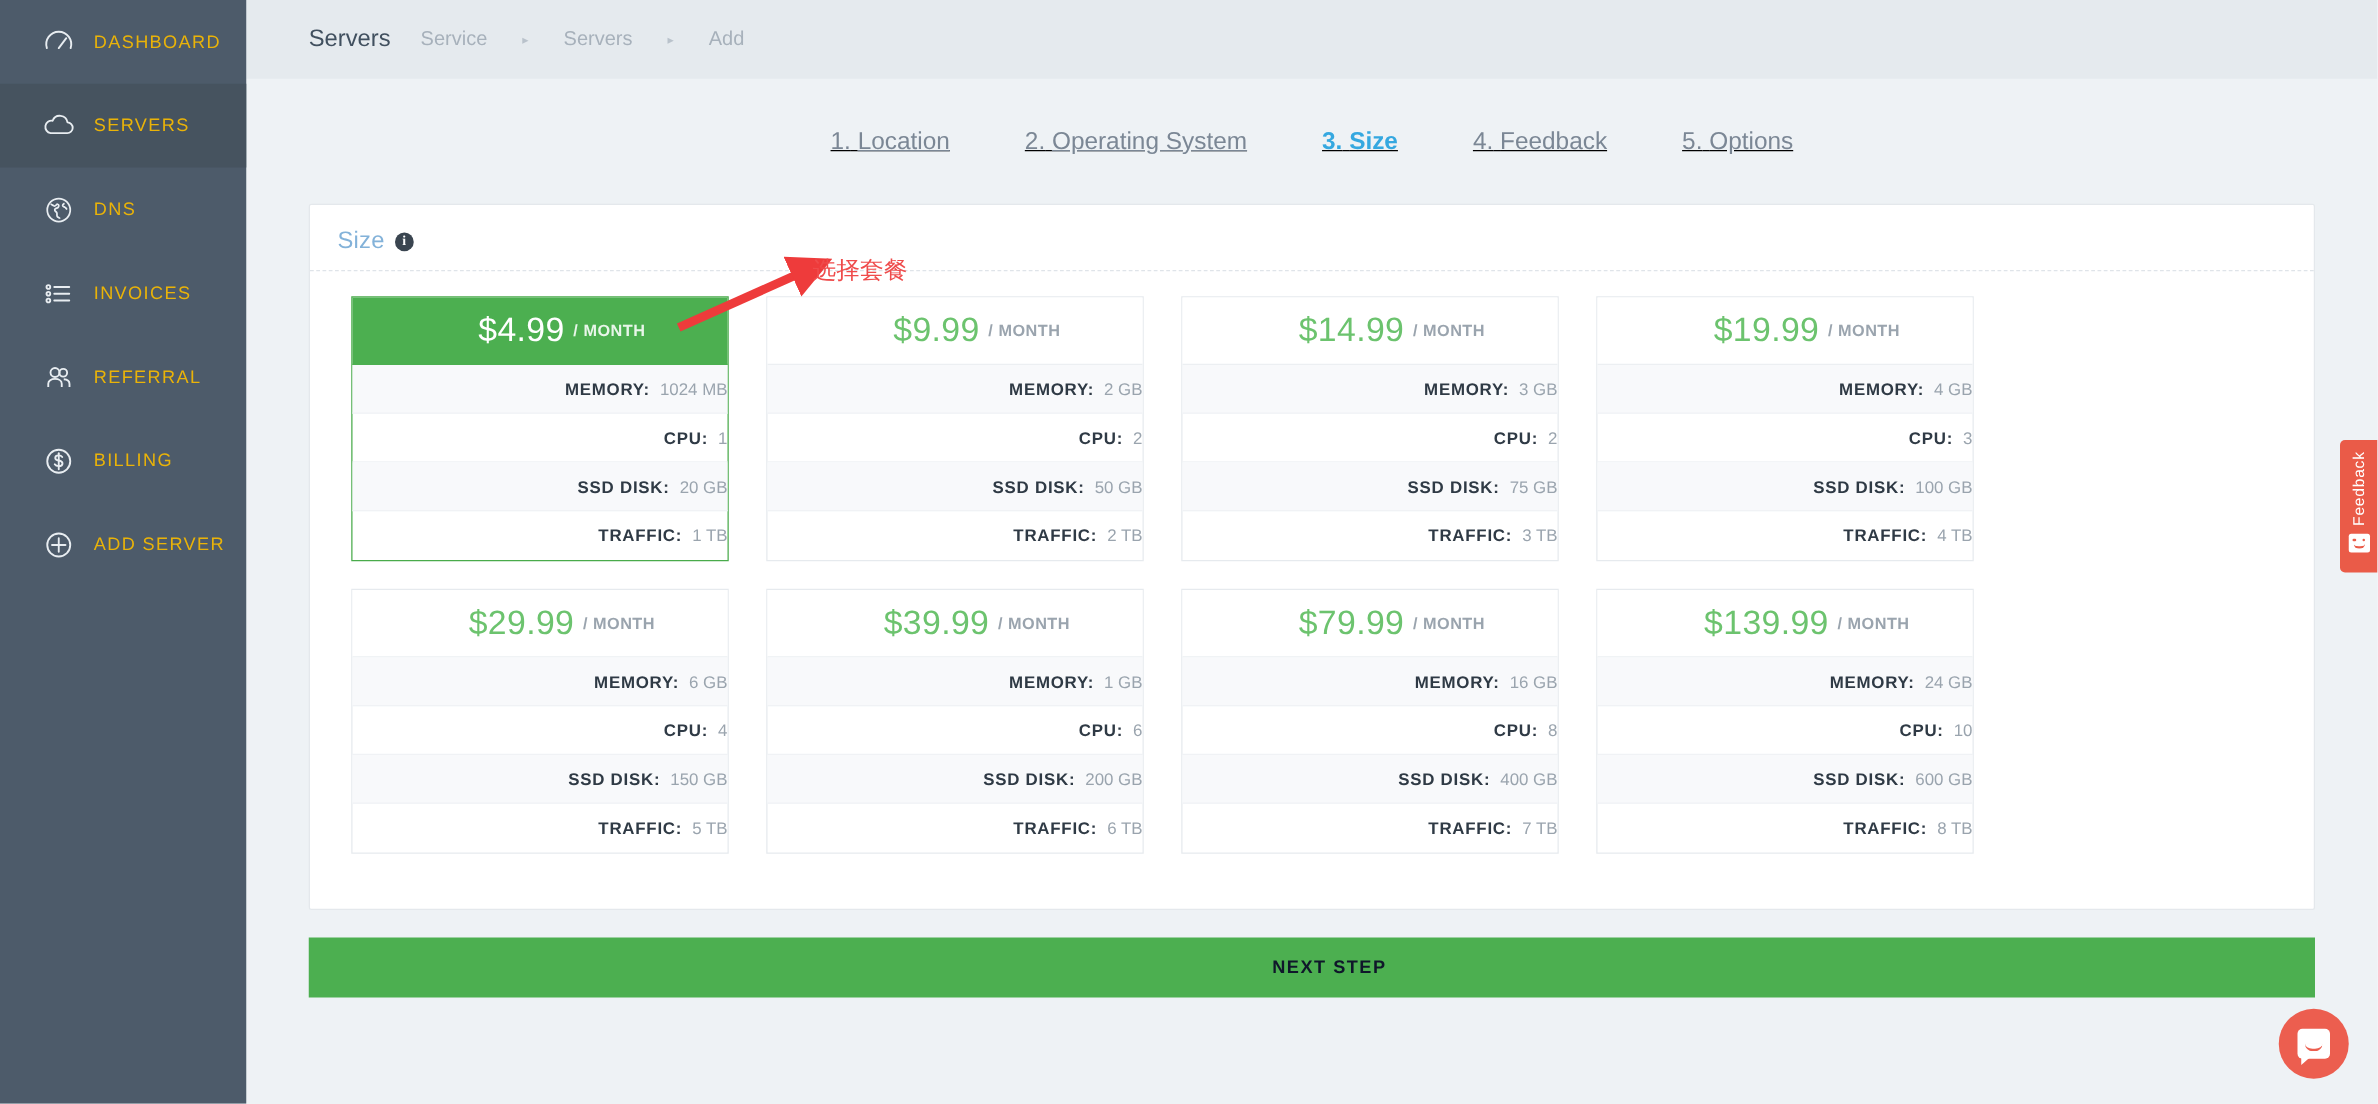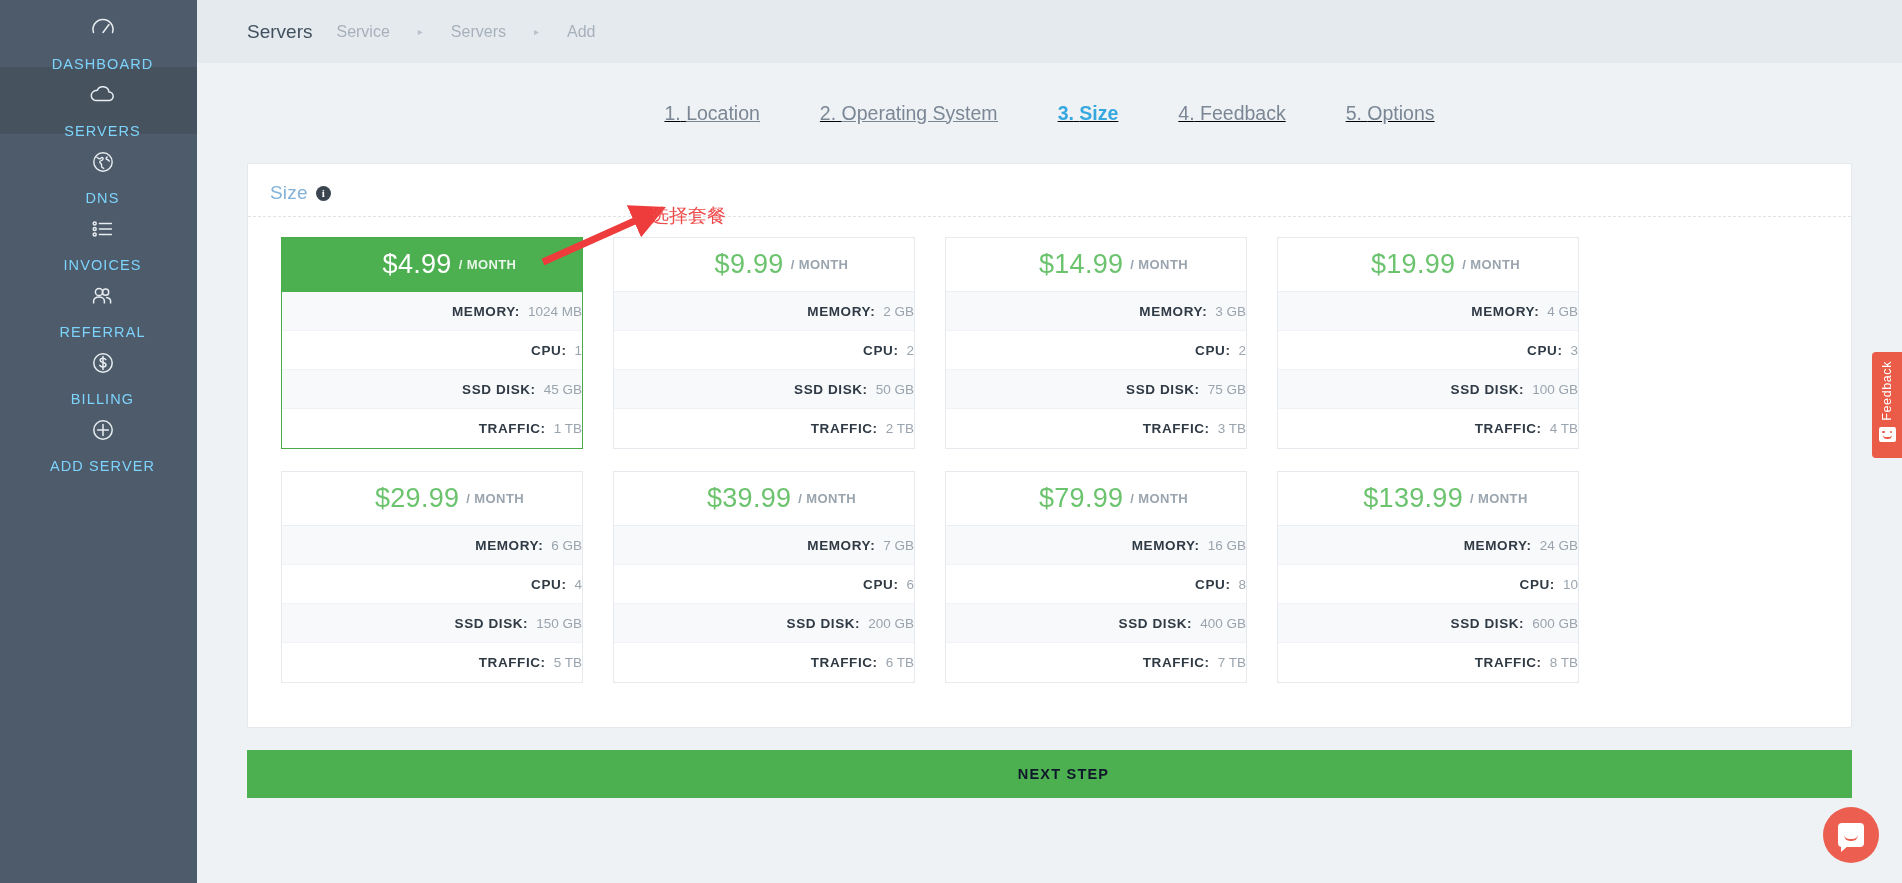--- a/index.html
+++ b/index.html
@@ -15,27 +15,26 @@
   .sidebar {
     width: 197px; height: 883px;
     background: #4d5b6a;
     flex: 0 0 197px;
     position: relative;
     z-index: 5;
   }
   .nav-item {
     display: flex; align-items: center;
     height: 67px;
-    padding-left: 8px;
-    color: #7dd3fc;
+    padding-left: 19px;
+    color: #eab308;
     letter-spacing: 1.1px;
     font-size: 14.5px;
     cursor: pointer;
     user-select: none;
-    flex-direction: column;
   }
   .nav-item.active { background: #46535f; }
   .nav-icon {
     width: 56px; flex: 0 0 56px;
     display: flex; align-items: center; justify-content: center;
     color: #e8edf1;
   }
   .nav-icon svg { display: block; }
   .nav-label { white-space: nowrap; }
 
@@ -359,21 +358,21 @@
           <div class="spec alt">
             <span class="spec-label">MEMORY:</span>
             <span class="spec-value">1024 MB</span>
           </div>
           <div class="spec">
             <span class="spec-label">CPU:</span>
             <span class="spec-value">1</span>
           </div>
           <div class="spec alt">
             <span class="spec-label">SSD DISK:</span>
-            <span class="spec-value">45 GB</span>
+            <span class="spec-value">20 GB</span>
           </div>
           <div class="spec">
             <span class="spec-label">TRAFFIC:</span>
             <span class="spec-value">1 TB</span>
           </div>
         </div>
 
         <div class="card">
           <div class="card-head">
             <span class="price">$9.99</span>
@@ -466,21 +465,21 @@
           </div>
         </div>
 
         <div class="card">
           <div class="card-head">
             <span class="price">$39.99</span>
             <span class="per">/ MONTH</span>
           </div>
           <div class="spec alt">
             <span class="spec-label">MEMORY:</span>
-            <span class="spec-value">7 GB</span>
+            <span class="spec-value">1 GB</span>
           </div>
           <div class="spec">
             <span class="spec-label">CPU:</span>
             <span class="spec-value">6</span>
           </div>
           <div class="spec alt">
             <span class="spec-label">SSD DISK:</span>
             <span class="spec-value">200 GB</span>
           </div>
           <div class="spec">

